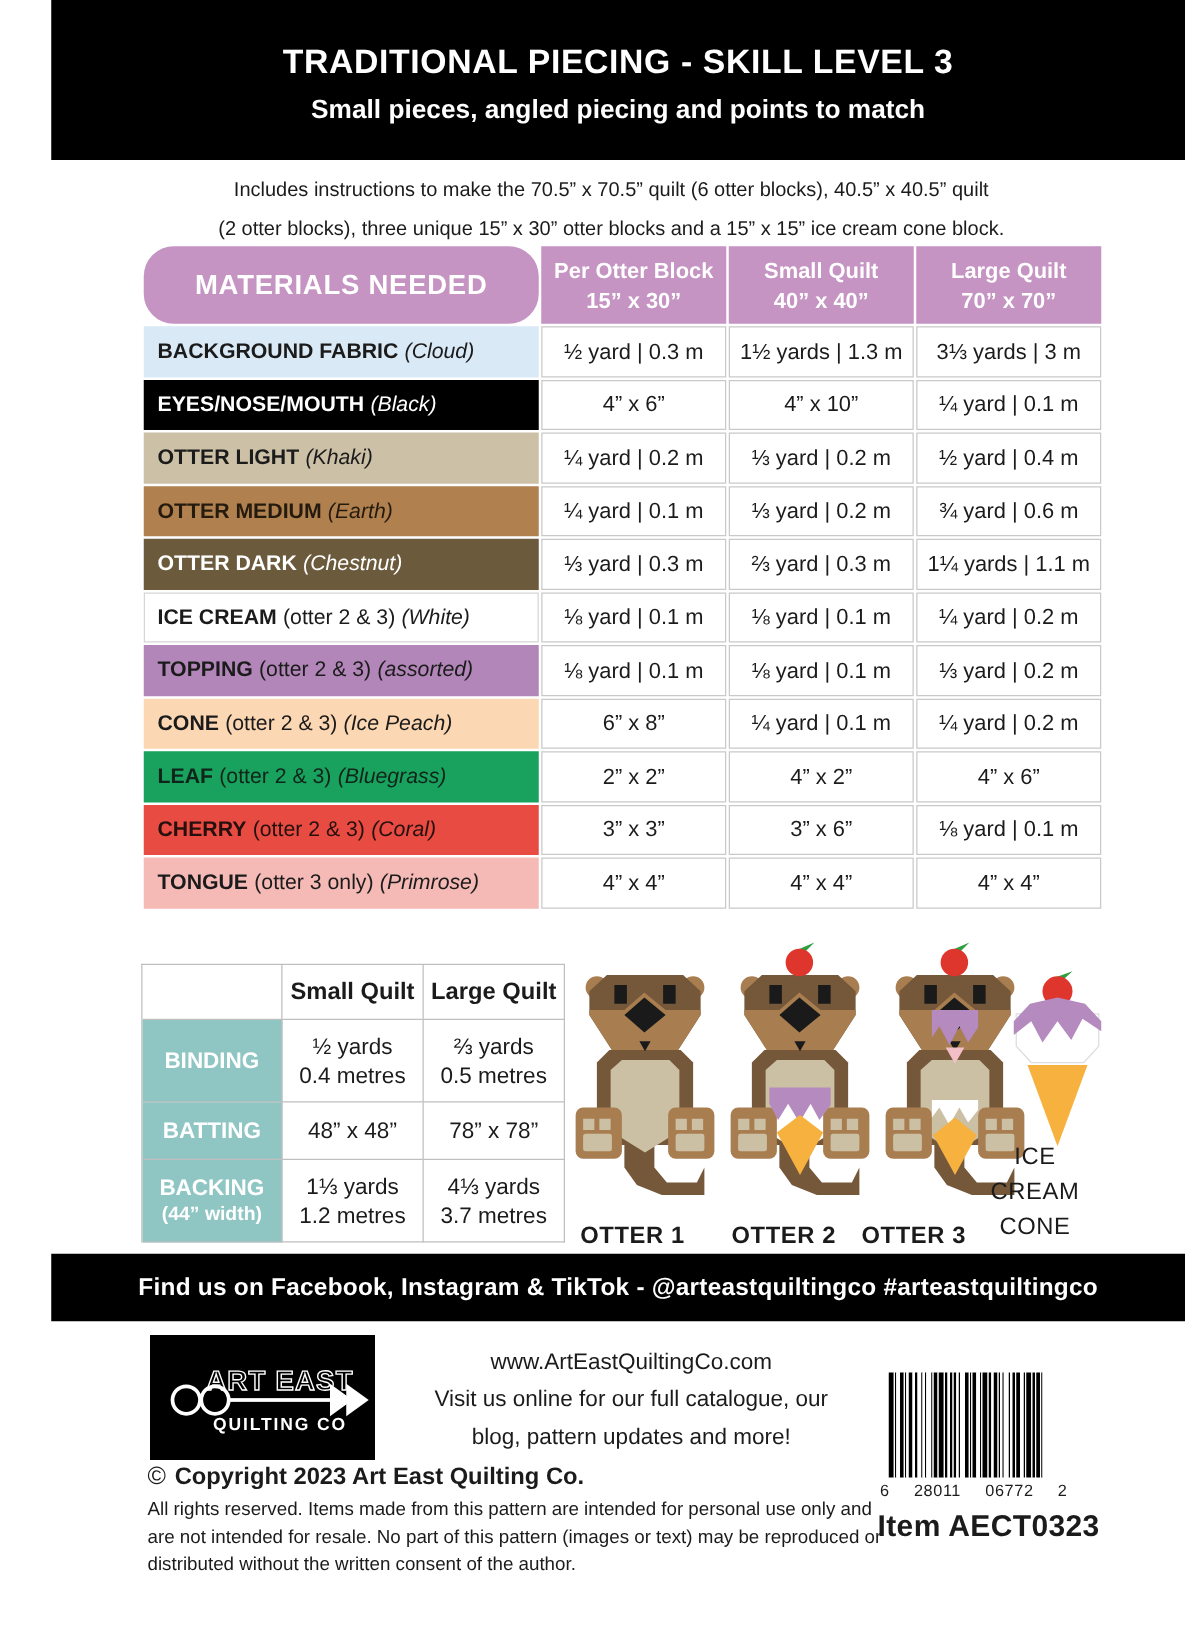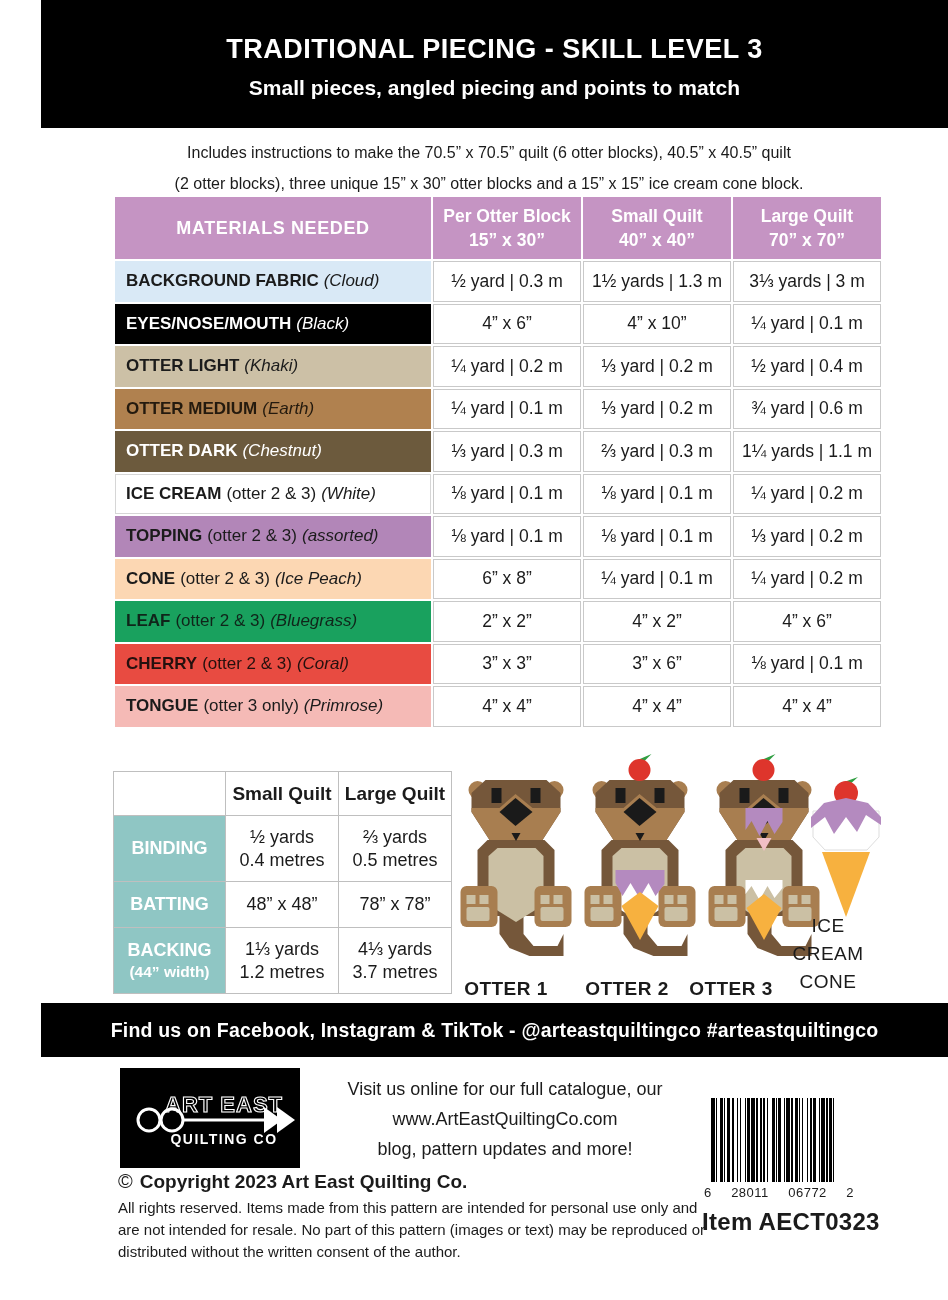--- a/index.html
+++ b/index.html
@@ -12,21 +12,21 @@
   .banner-sub{padding-top:11px;font-size:21px;font-weight:bold;}
 
   
   .intro{position:absolute;left:50px;top:137px;width:878px;text-align:center;font-size:16px;line-height:31px;}
 
   
   .mat-table{position:absolute;left:115px;top:197px;display:grid;
              grid-template-columns:316px 148px 148px 148px;
              grid-template-rows:62px repeat(11,40.5px);gap:2px;}
   .mat-h{background:#C594C3;color:#fff;display:flex;flex-direction:column;align-items:center;justify-content:center;font-weight:bold;text-align:center;}
-  .mat-h0{font-size:18px;letter-spacing:.6px;}
+  .mat-h0{font-size:22px;letter-spacing:.6px;border-radius:24px;}
   .mat-h .l{font-size:17.5px;line-height:24px;}
   .mat-label{display:flex;align-items:center;padding-left:11px;font-size:17px;white-space:nowrap;}
   .mat-label .nm{font-weight:bold;margin-right:5px;}
   .mat-label .nt{margin-right:5px;}
   .mat-label .cw{font-style:italic;}
   .mat-label.bordered{border:1px solid #D6D6D6;padding-left:10px;}
   .mat-val{background:#fff;border:1px solid #C9C9C9;display:flex;align-items:center;justify-content:center;font-size:17.5px;}
 
   .kona{position:absolute;left:115px;top:736px;width:766px;text-align:center;font-style:italic;font-size:17.5px;}
 
@@ -320,22 +320,22 @@
       <circle cx="52" cy="52" r="11" fill="none" stroke="#fff" stroke-width="3"></circle>
       <rect x="62" y="50.5" width="86" height="3" fill="#fff"></rect>
       <polygon points="144,39 162,52 144,65" fill="#fff"></polygon>
       <polygon points="157,39 175,52 157,65" fill="#fff"></polygon>
       <text x="104" y="44" text-anchor="middle" font-size="22" font-weight="bold" fill="none" stroke="#fff" stroke-width="1.1" letter-spacing="1">ART EAST</text>
       <text x="104" y="76" text-anchor="middle" font-size="14" font-weight="bold" fill="#fff" letter-spacing="1.5">QUILTING CO</text>
     </svg>
   </div>
 
   <div class="webblock">
+    <div>www.ArtEastQuiltingCo.com</div>
     <div>Visit us online for our full catalogue, our</div>
-    <div>www.ArtEastQuiltingCo.com</div>
     <div>blog, pattern updates and more!</div>
   </div>
 
   <div class="barcode">
     <div class="bars" id="barcodeBars">
         <div style="width: 3.9px; background: rgb(0, 0, 0);"></div>
         <div style="width: 1.3px; background: rgb(255, 255, 255);"></div>
         <div style="width: 1.3px; background: rgb(0, 0, 0);"></div>
         <div style="width: 2.6px; background: rgb(255, 255, 255);"></div>
         <div style="width: 2.6px; background: rgb(0, 0, 0);"></div>

